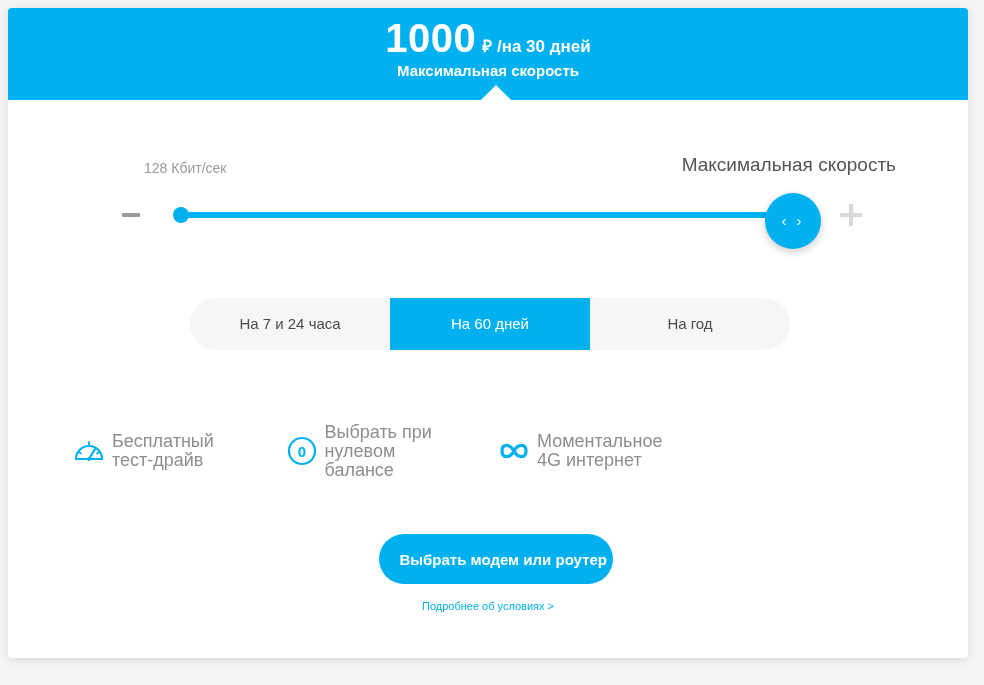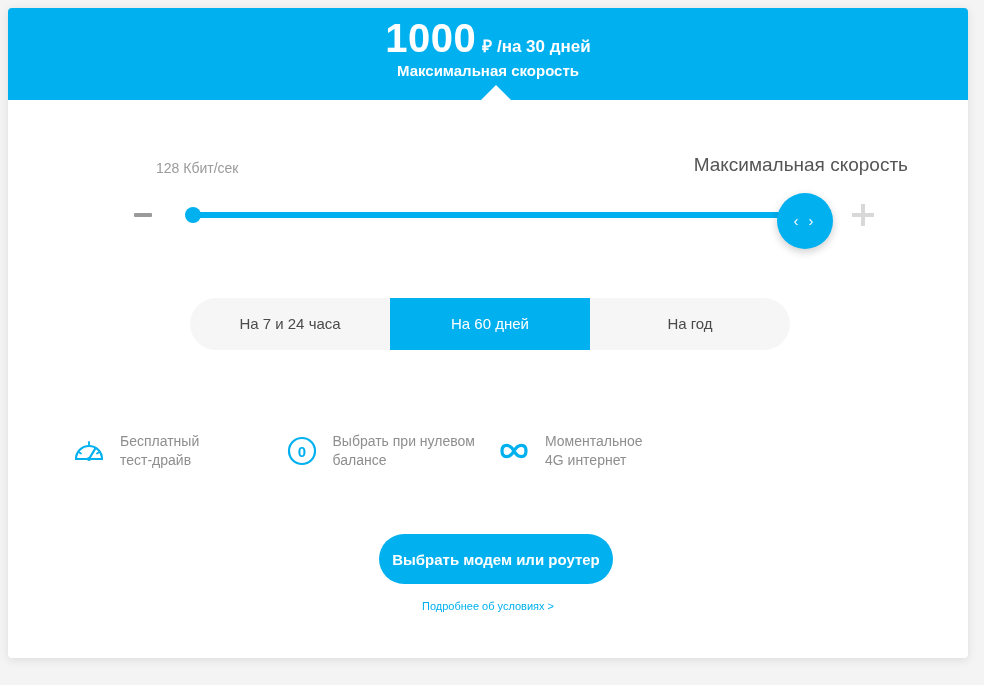--- a/index.html
+++ b/index.html
@@ -82,21 +82,21 @@
     top: 77px;
     width: 0; height: 0;
     border-left: 16px solid transparent;
     border-right: 16px solid transparent;
     border-bottom: 16px solid #ffffff;
   }
 
   
   .slider-zone {
     position: absolute;
-    left: 12px;
+    left: 0;
     top: 92px;
     width: 960px;
     height: 170px;
   }
   .label-min {
     position: absolute;
     left: 136px;
     top: 60px;
     font-size: 14px;
     color: #9b9b9b;
@@ -224,42 +224,43 @@
   }
   .feature-icon {
     width: 42px;
     height: 42px;
     flex: 0 0 42px;
     display: flex;
     align-items: center;
     justify-content: center;
   }
   .feature-text {
-    margin-left: 10px;
-    font-size: 14px;
+    margin-left: 2px;
+    font-size: 18px;
     line-height: 19px;
     color: #8e8e8e;
     white-space: pre-line;
   }
 
   
   .cta-button {
     position: absolute;
     left: 371px;
     top: 526px;
     width: 234px;
     height: 50px;
     border: none;
     border-radius: 25px;
     background: #00b0ef;
     color: #ffffff;
     font-size: 15px;
     font-weight: bold;
     font-family: "Liberation Sans", sans-serif;
     cursor: pointer;
+    text-align: right;
   }
   .cta-link {
     position: absolute;
     left: 0;
     top: 592px;
     width: 960px;
     text-align: center;
     font-size: 11px;
     color: #00b0ef;
     text-decoration: none;

